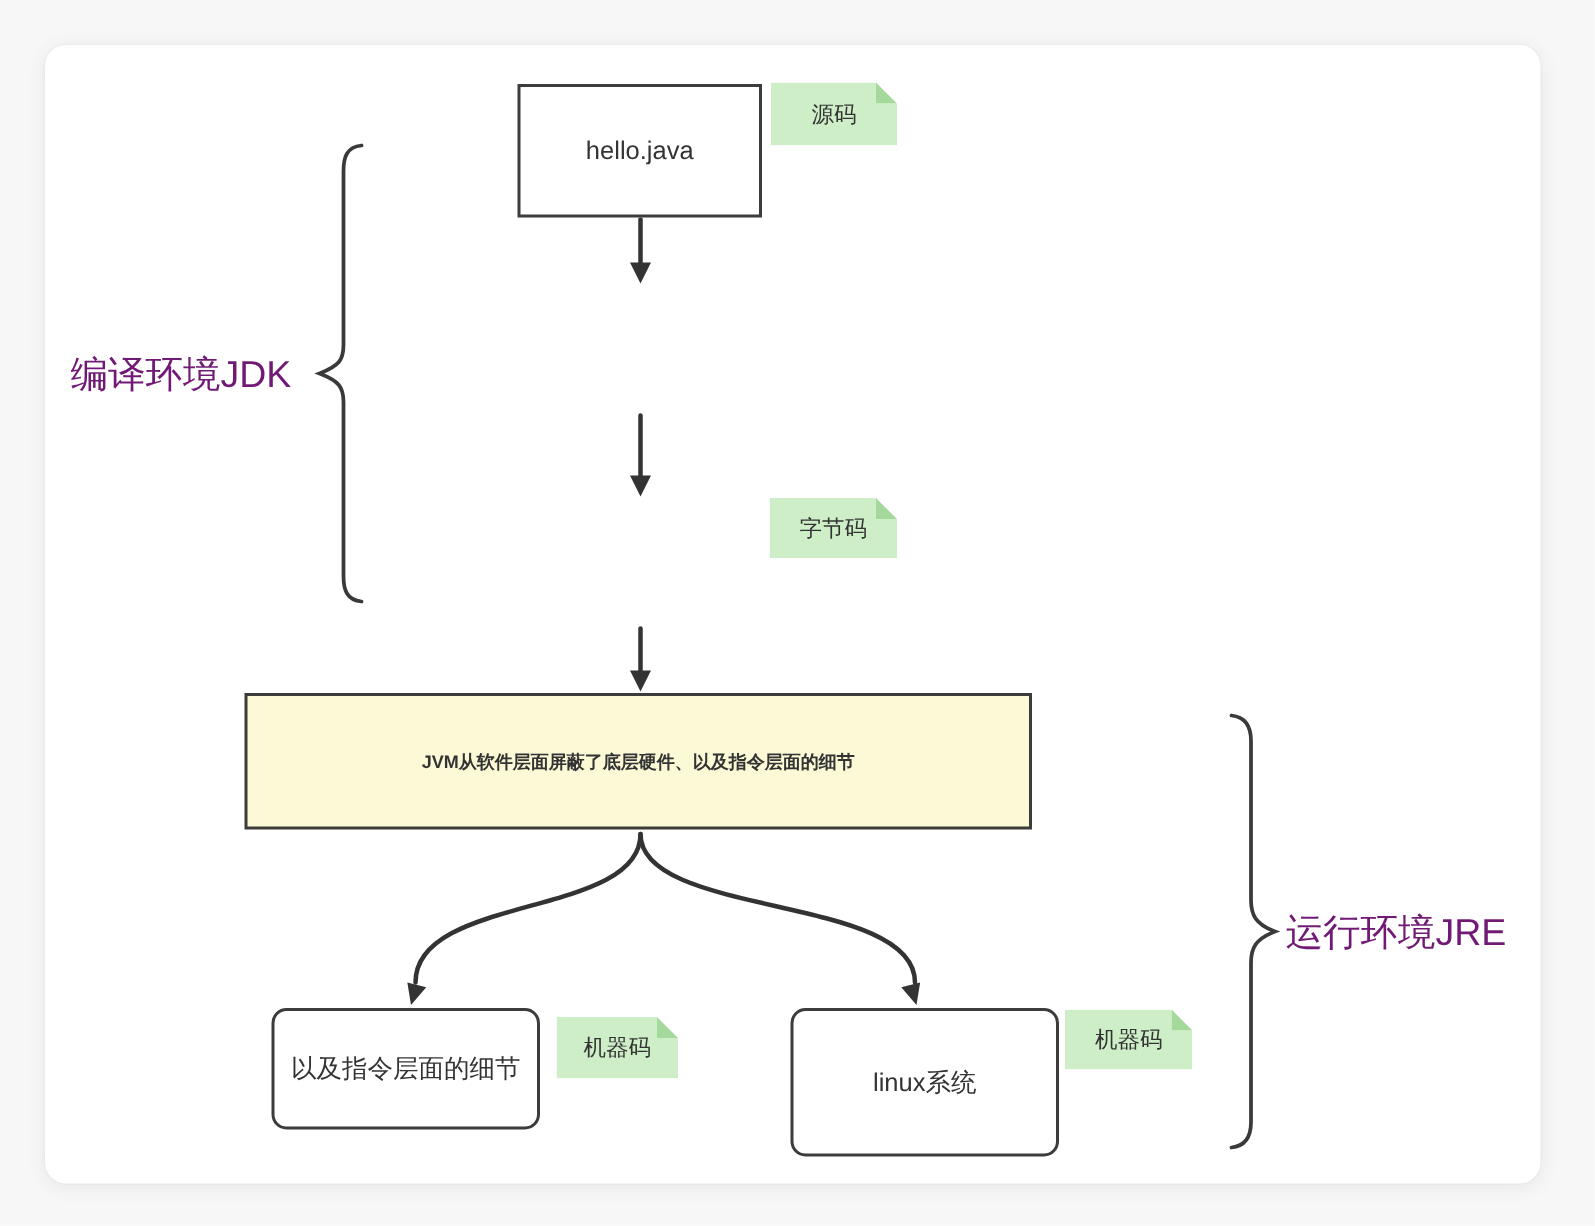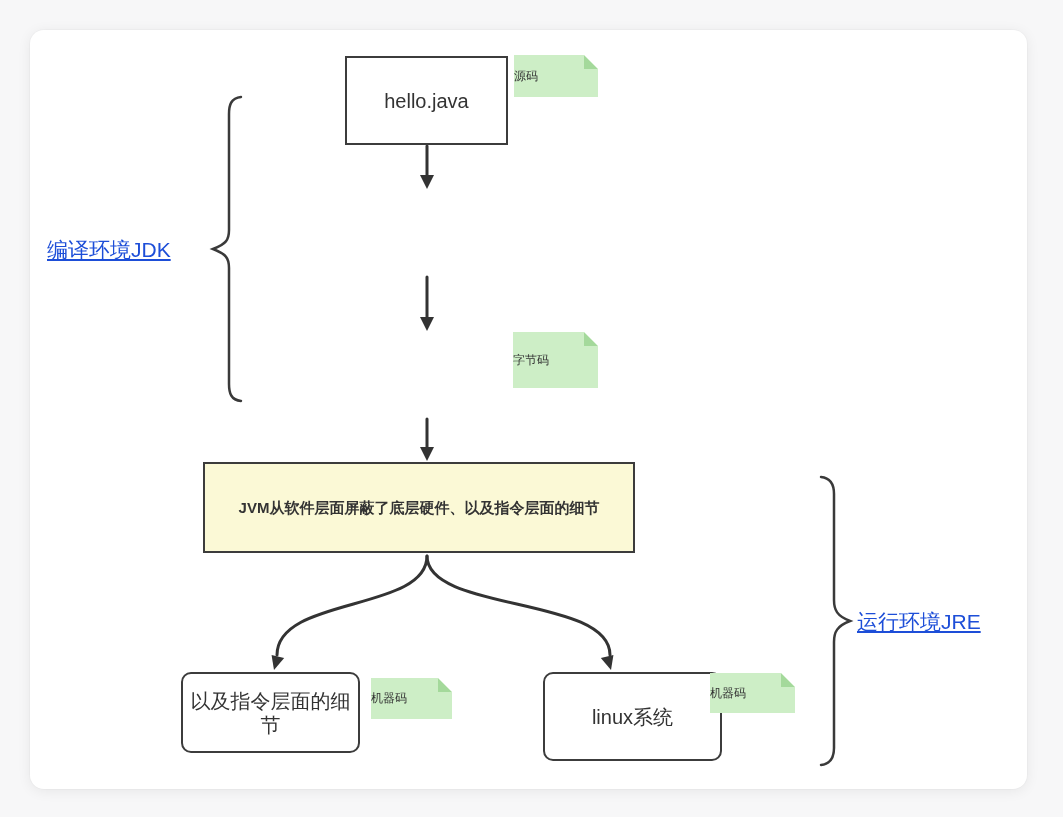--- a/index.html
+++ b/index.html
@@ -29,66 +29,64 @@
   }
   .node {
     position: absolute;
     background: #ffffff;
     border: 2.5px solid #3c3c3c;
     display: flex;
     flex-direction: column;
     align-items: center;
     justify-content: center;
     color: #333333;
-    font-size: 20px;
+    font-size: 17px;
     line-height: 24px;
     text-align: center;
   }
   .node-source   { left: 345px; top:  56px; width: 163px; height: 89px; }
   .node-compiler { left: 344px; top: 188px; width: 164px; height: 88px; }
   .node-bytecode { left: 344px; top: 331px; width: 164px; height: 87px; }
   .node-jvm {
-    left: 163px; top: 462px; width: 432px; height: 91px;
+    left: 163px; top: 462px; width: 525px; height: 91px;
     background: #fbf9d6;
     font-weight: bold;
-    font-size: 15px;
-    margin-left: 40px;
+    font-size: 12px;
   }
   .node-windows  { left: 181px; top: 672px; width: 179px; height: 81px; border-radius: 10px; }
-  .node-linux    { left: 527px; top: 672px; width: 179px; height: 89px; border-radius: 10px; margin-left: 16px; }
+  .node-linux    { left: 527px; top: 672px; width: 179px; height: 99px; border-radius: 10px; }
 
   .note {
     position: absolute;
     background: #cdeec6;
     clip-path: polygon(0 0, calc(100% - 14px) 0, 100% 14px, 100% 100%, 0 100%);
     display: flex;
     align-items: center;
-    justify-content: flex-start;
+    justify-content: center;
     color: #333333;
-    font-size: 12px;
+    font-size: 15px;
   }
   .note .fold {
     position: absolute;
     top: 0; right: 0;
     width: 14px; height: 14px;
     background: #a4d99b;
     clip-path: polygon(0 0, 100% 100%, 0 100%);
   }
   .note-source   { left: 514px; top:  55px; width: 84px; height: 42px; }
-  .note-bytecode { left: 513px; top: 332px; width: 85px; height: 56px; font-family: Liberation Serif, serif; }
+  .note-bytecode { left: 513px; top: 332px; width: 85px; height: 40px; font-family: Liberation Serif, serif; }
   .note-windows  { left: 371px; top: 678px; width: 81px; height: 41px; }
   .note-linux    { left: 710px; top: 673px; width: 85px; height: 40px; }
 
   .brace-label {
     position: absolute;
-    color: #1d4ed8;
-    font-size: 21px;
+    color: #701a75;
+    font-size: 25px;
     line-height: 28px;
     white-space: nowrap;
-    text-decoration: underline;
   }
   .label-jdk { left: 47px;  top: 236px; }
   .label-jre { left: 857px; top: 608px; }
 </style>
 </head>
 <body>
 
 <div class="stage">
 
   <div class="card"></div>

